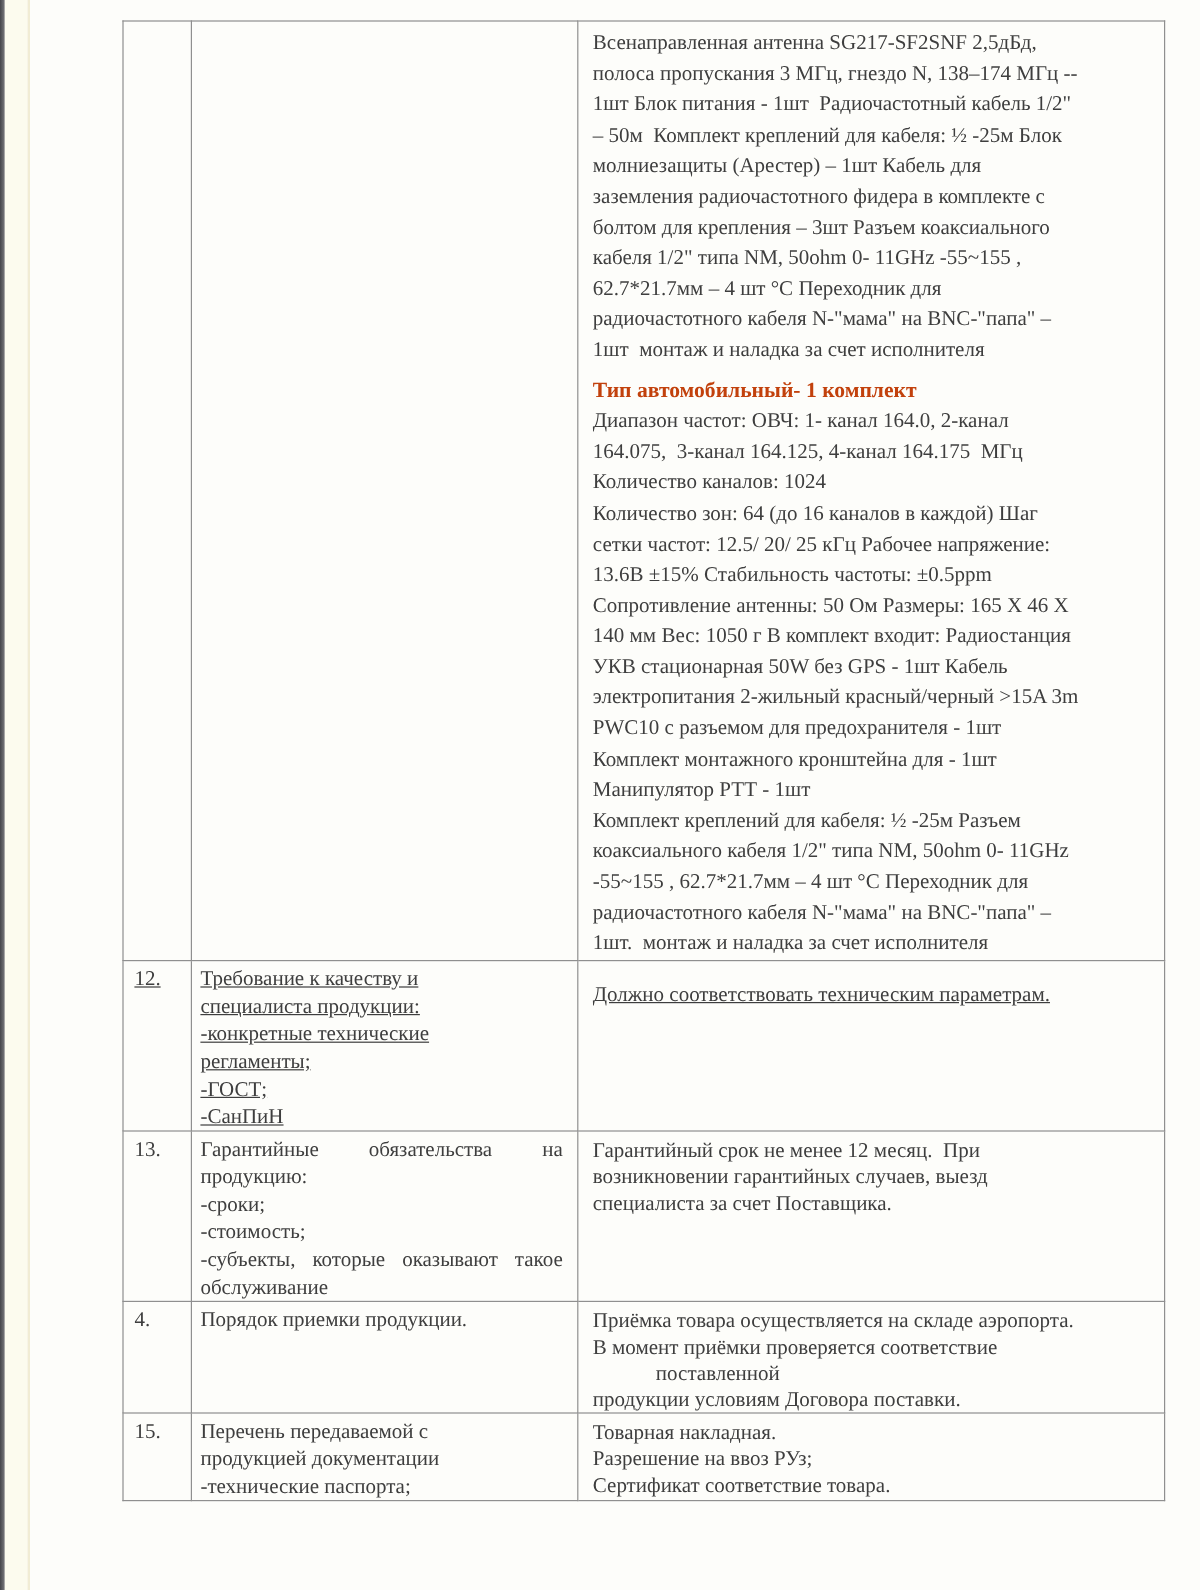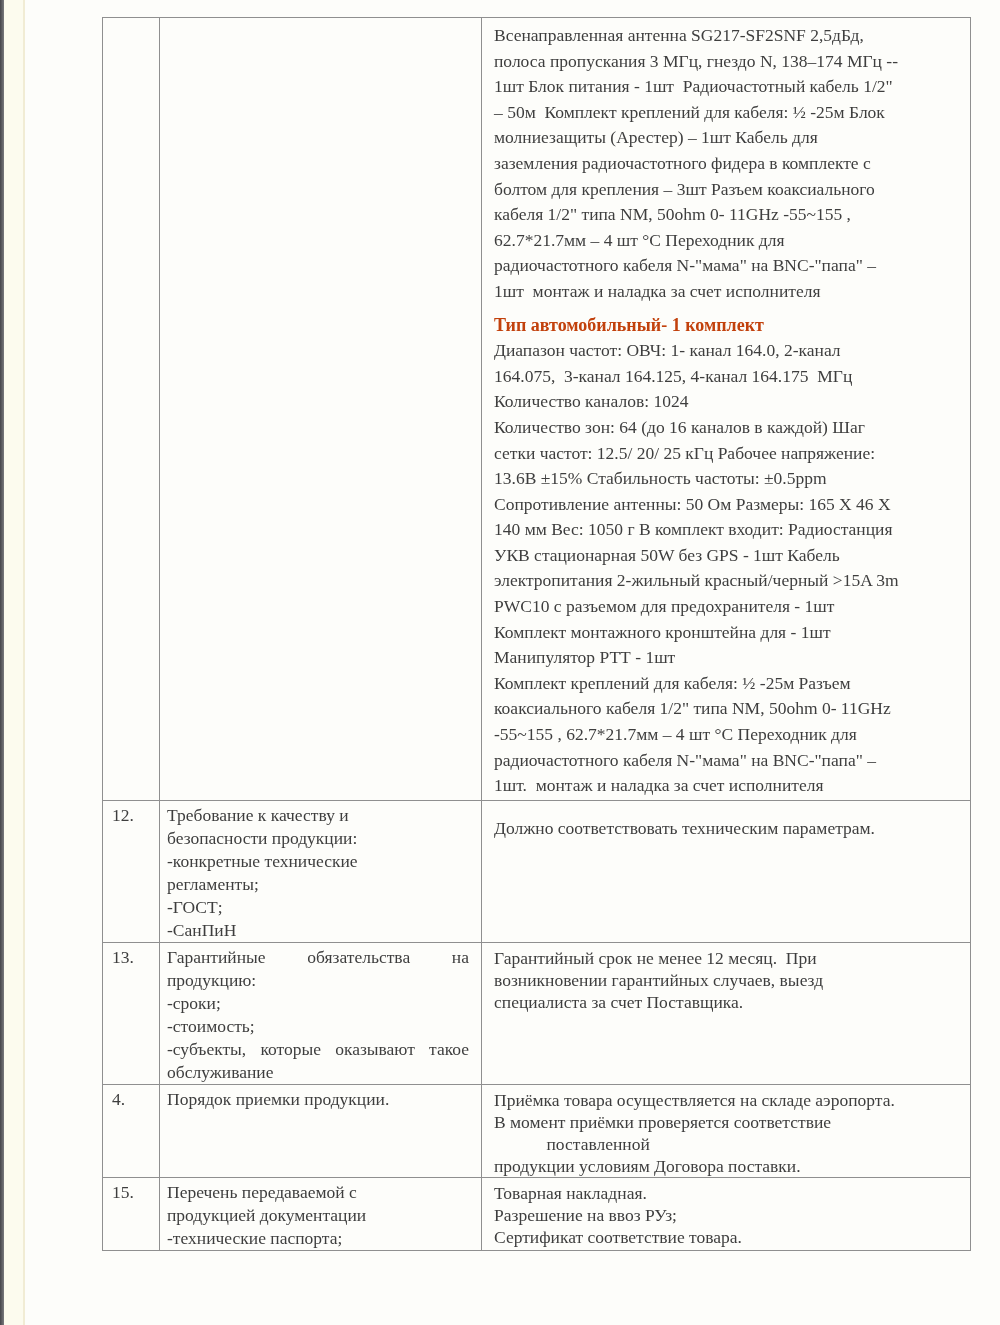--- a/index.html
+++ b/index.html
@@ -28,21 +28,21 @@
     width: 868px;
     border-collapse: collapse;
     table-layout: fixed;
   }
   td {
     border: 1px solid #8f8f8f;
     vertical-align: top;
     overflow: hidden;
   }
   tr.row-cont   { height: 783px; }
-  tr.row-12     { height: 138px; }
+  tr.row-12     { height: 138px; text-decoration: underline; }
   tr.row-13     { height: 140px; }
   tr.row-14     { height: 88px; }
   tr.row-15     { height: 67px; }
   .num-cell {
     padding: 3px 2px 0 9px;
     font-size: 17.5px; line-height: 23px;
   }
   .label-cell {
     padding: 3px 12px 0 7px;
     font-size: 17.5px; line-height: 23px;
@@ -121,21 +121,21 @@
 радиочастотного кабеля N-"мама" на BNC-"папа" –
 1шт.  монтаж и наладка за счет исполнителя</div>
       </td>
     </tr>
 
     <tr class="row-12">
       <td class="num-cell">
         <span>12.</span>
       </td>
       <td class="label-cell">Требование к качеству и
-безопасности продукции:
+специалиста продукции:
 -конкретные технические
 регламенты;
 -ГОСТ;
 -СанПиН</td>
       <td class="value-cell v-offset">Должно соответствовать техническим параметрам.</td>
     </tr>
 
     <tr class="row-13">
       <td class="num-cell">
         <span>13.</span>

